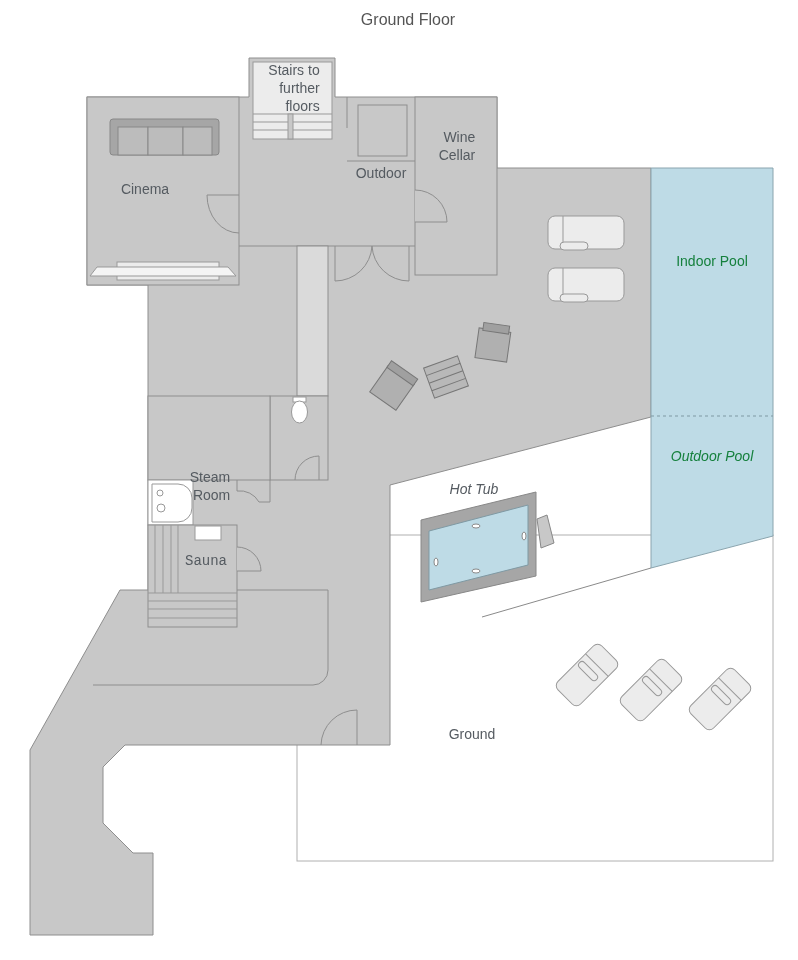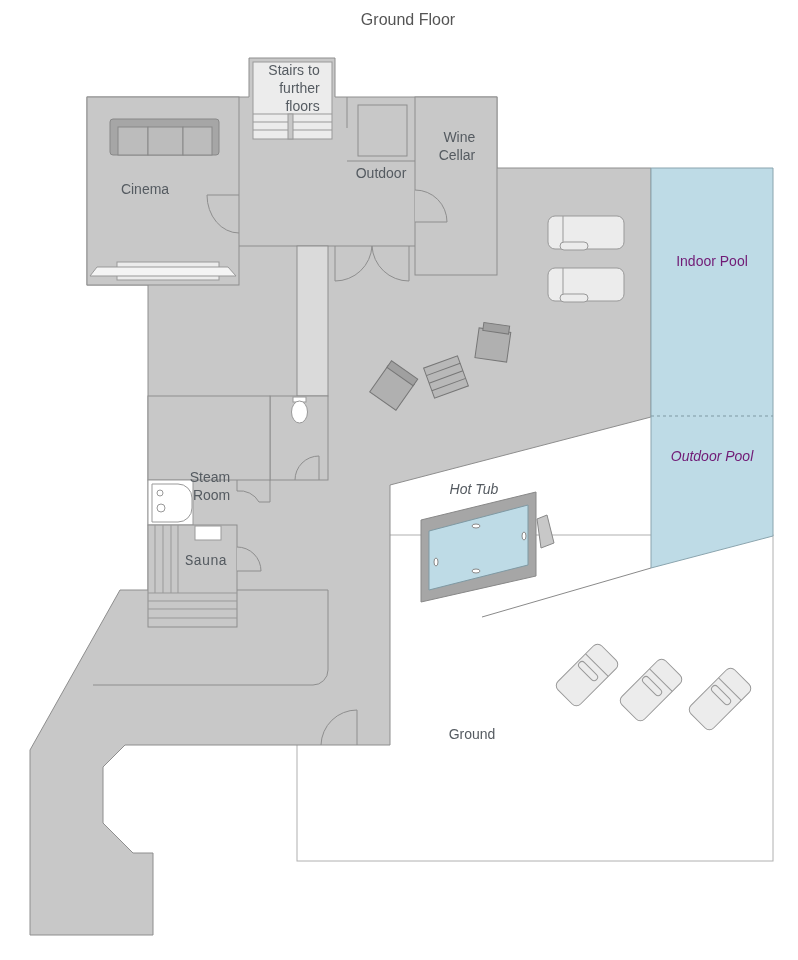--- a/index.html
+++ b/index.html
@@ -1,19 +1,19 @@
 <!DOCTYPE html>
 <html><head>
 <meta charset="utf-8">
 <style>
   html, body { margin: 0; padding: 0; background: #ffffff; }
   body { width: 798px; height: 960px; position: relative; overflow: hidden; font-family: "Liberation Sans", "DejaVu Sans", sans-serif; }
   svg { position: absolute; left: 0; top: 0; }
   .label { position: absolute; color: #555b61; font-size: 14px; text-align: right; line-height: 18px; white-space: pre-line; transform: translate(-50%, -50%); }
-  .label.pool { color: #701a75; }
+  .label.pool { color: #15803d; }
   .title { position: absolute; left: 408px; top: 20px; transform: translate(-50%, -50%); color: #555; font-size: 16px; }
 </style>
 </head>
 <body>
 
 <svg width="798" height="960" viewBox="0 0 798 960">
 
   <rect x="297" y="535" width="476" height="326" fill="#ffffff" stroke="#b0b0b0" stroke-width="1"></rect>
 
   <path d="M148,285 L148,590 L120,590 L30,750 L30,935 L153,935 L153,853 L133,853 L103,823 L103,767 L125,745 L390,745 L390,485 L651,417 L651,168 L497,168 L497,97 L415,97 L415,97 L335,97 L335,58 L249,58 L249,97 L87,97 L87,285 Z" fill="#c8c8c8" stroke="#8e8e8e" stroke-width="1"></path>

